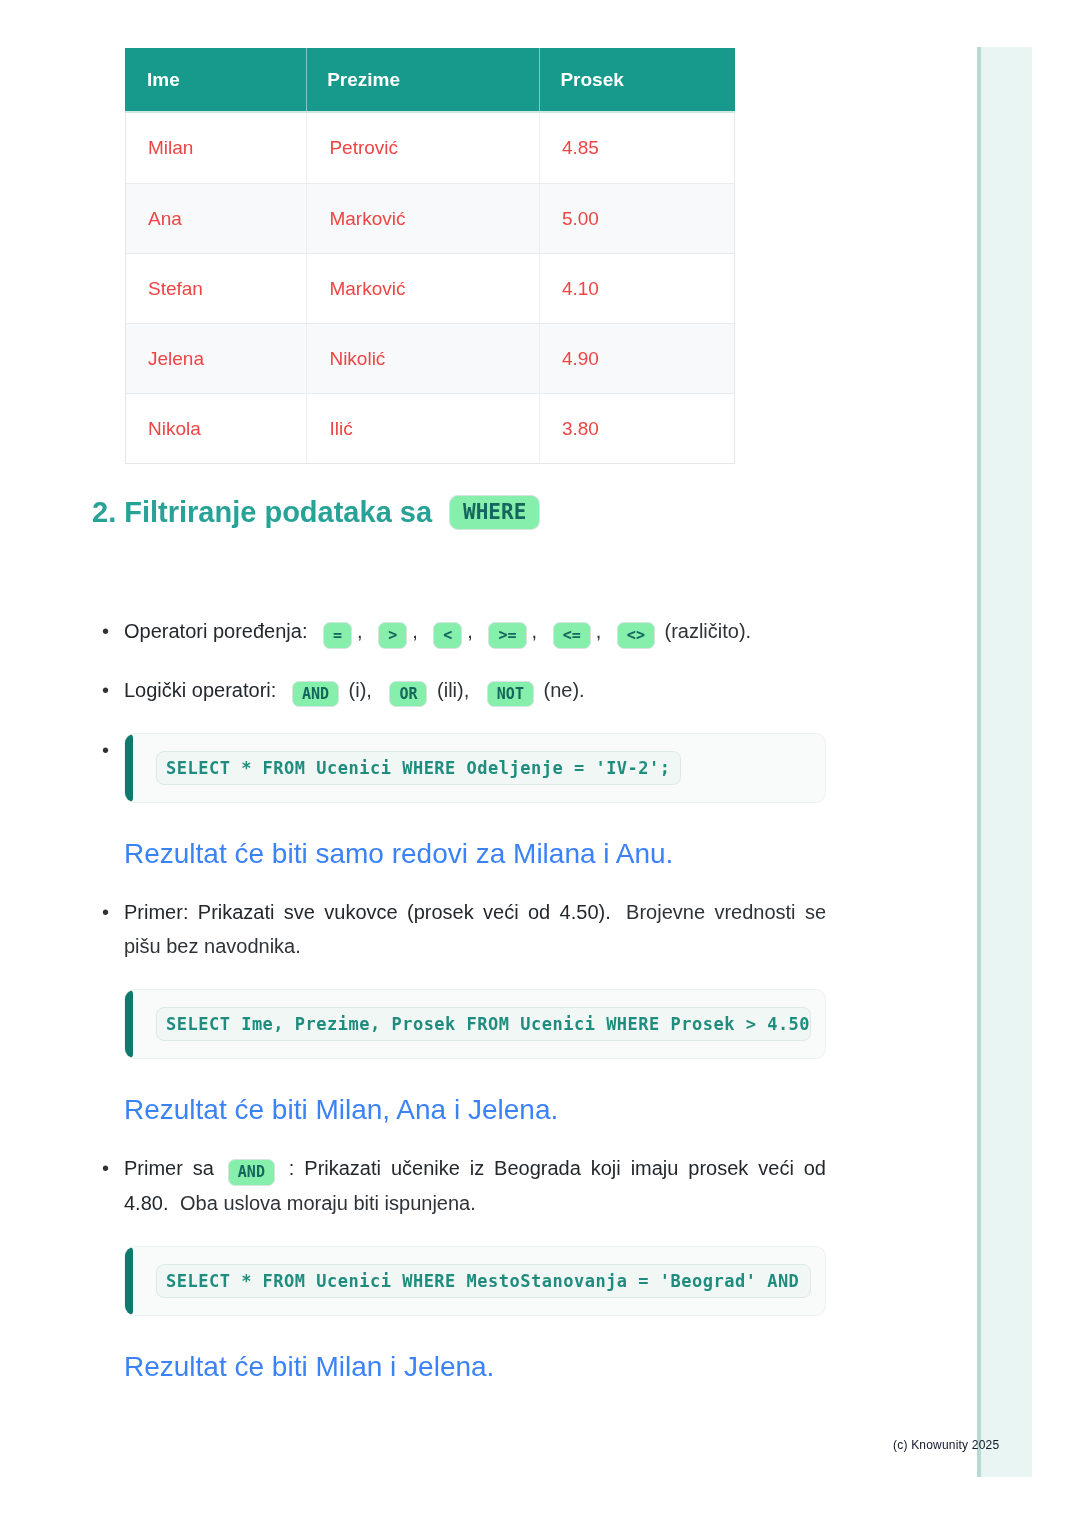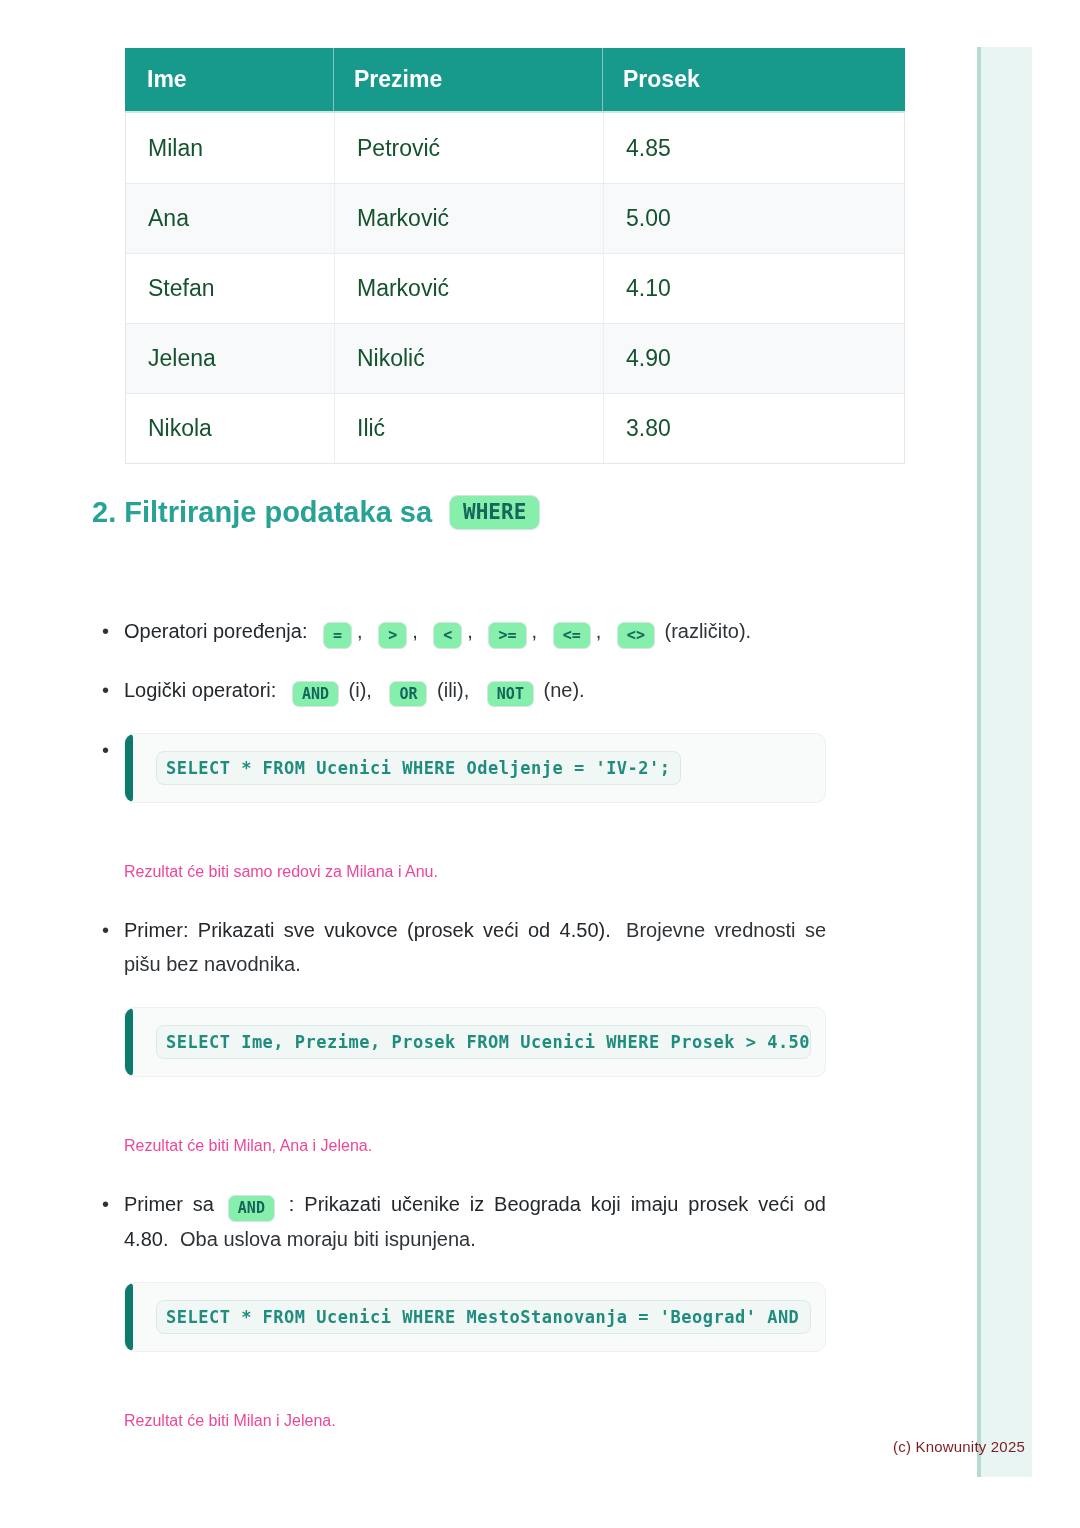--- a/index.html
+++ b/index.html
@@ -11,37 +11,37 @@
 
   
   .side-strip {
     position:absolute; left:977px; top:47px; width:55px; height:1430px;
     background:#e9f5f2; border-left:4px solid #b8dad3;
   }
 
   
   .footer {
     position:absolute; left:893px; top:1438px; z-index:5;
-    font-size:15px; color:#7f1d1d; letter-spacing:0.2px; white-space:nowrap;
+    font-size:12px; color:#0f172a; letter-spacing:0.2px; white-space:nowrap;
   }
 
   
-  .data-table { position:absolute; left:125px; top:48px; width:780px; font-size:23px; }
+  .data-table { position:absolute; left:125px; top:48px; width:610px; font-size:19px; }
   .t-row { display:flex; }
   .t-head { background:#17998b; color:#ffffff; font-weight:700; height:65px; border-bottom:2px solid #cde8e3; }
   .t-head .t-cell { display:flex; align-items:center; }
   .t-body { border:1px solid #e5e8ea; border-top:none; }
   .t-body .t-row { height:70px; background:#ffffff; border-top:1px solid #e9ecee; }
   .t-body .t-row:first-child { border-top:none; }
   .t-body .t-row.alt { background:#f8f9fa; }
   .t-cell { padding-left:22px; display:flex; align-items:center; }
   .c1 { width:208px; } .c2 { width:269px; } .c3 { width:225px; }
   .t-head .c2, .t-head .c3 { border-left:1px solid rgba(255,255,255,0.45);padding-left:20px; }
   .t-body .c2, .t-body .c3 { border-left:1px solid #eceff1; }
-  .t-body { color:#14532d; }
+  .t-body { color:#ef4444; }
 
   
   .heading {
     position:absolute; left:92px; top:495px; display:flex; align-items:center; gap:13px;
     font-size:29px; font-weight:700; color:#27a296;
   }
 
   
   .chip {
     display:inline-block; background:#86efac; border:1px solid #d6e4e0; border-radius:7px;
@@ -72,21 +72,21 @@
     padding:17px 14px 17px 31px; overflow:hidden; white-space:nowrap;
   }
   .codebar { position:absolute; left:0; top:0; width:8px; height:100%; background:#0e7a6e; border-radius:8px; }
   .codechip {
     display:inline-block; max-width:100%; overflow:hidden;
     background:#f1f7f5; border:1px solid #dcе9e6; border:1px solid #dce9e6; border-radius:8px;
     padding:5px 9px; font-family:"DejaVu Sans Mono", monospace; font-weight:700;
     font-size:17px; letter-spacing:0.5px; color:#1f8c7e; line-height:1.3;
   }
 
-  .result { margin-top:52px; font-size:16px; color:#ec4899; }
+  .result { margin-top:34px; font-size:28px; color:#3b82f6; }
 </style>
 </head>
 <body>
 
 <div class="page">
 
   <div class="side-strip"></div>
   <div class="footer">(c) Knowunity 2025</div>
 
   <div class="data-table">

